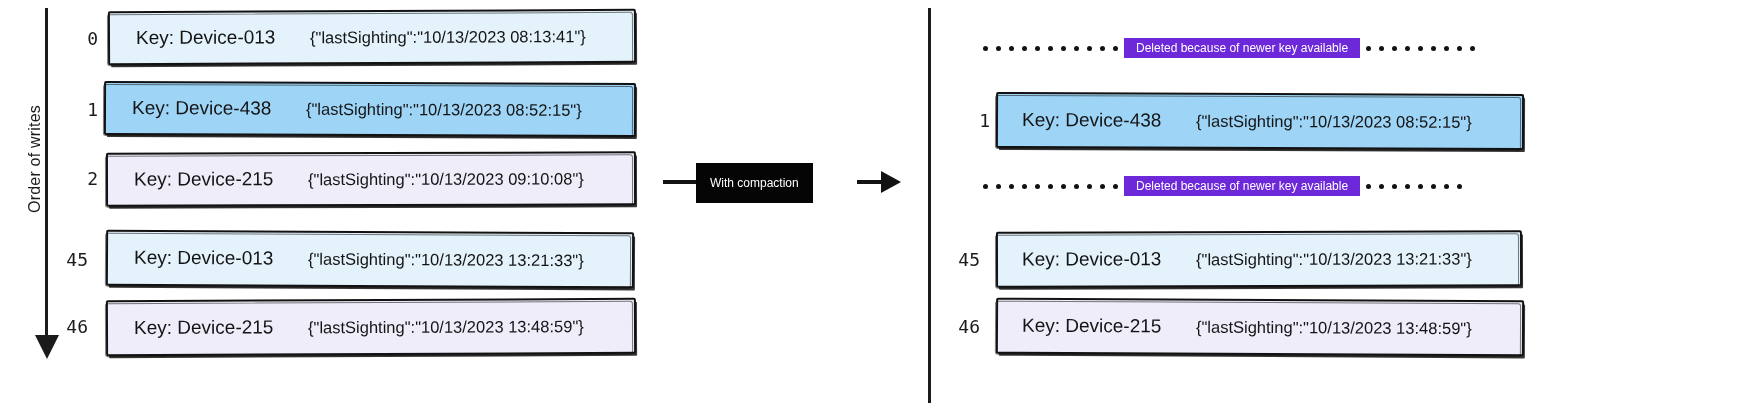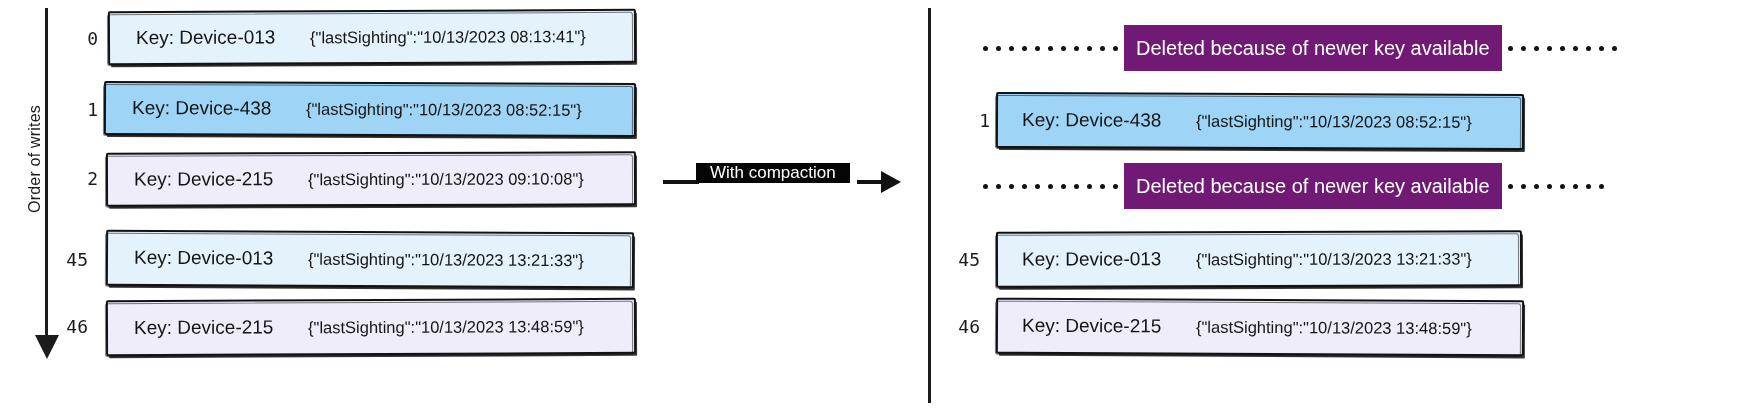--- a/index.html
+++ b/index.html
@@ -113,25 +113,25 @@
   }
   .arrow-stem-left {
     position: absolute;
     left: 0; top: 17px;
     width: 36px; height: 4px;
     background: #121212;
   }
   .arrow-label {
     position: absolute;
     left: 33px; top: 0;
-    height: 20px;
+    height: 40px;
     padding: 0 14px;
     background: #050505;
     color: #ffffff;
-    font-size: 17px;
+    font-size: 12px;
     display: flex;
     align-items: center;
     white-space: nowrap;
   }
   .arrow-stem-right {
     position: absolute;
     left: 194px; top: 17px;
     width: 28px; height: 4px;
     background: #121212;
   }
@@ -171,25 +171,25 @@
     align-items: center;
     gap: 8px;
   }
   .dot-run i {
     display: block;
     width: 5px; height: 5px;
     background: #121212;
     border-radius: 50%;
   }
   .deleted-pill {
-    background: #701a75;
+    background: #6d28d9;
     color: #ffffff;
-    font-size: 20px;
+    font-size: 12px;
     padding: 0 12px;
-    height: 46px;
+    height: 20px;
     display: flex;
     align-items: center;
     white-space: nowrap;
   }
 </style>
 </head>
 <body>
 
 <div id="left-panel">
 

